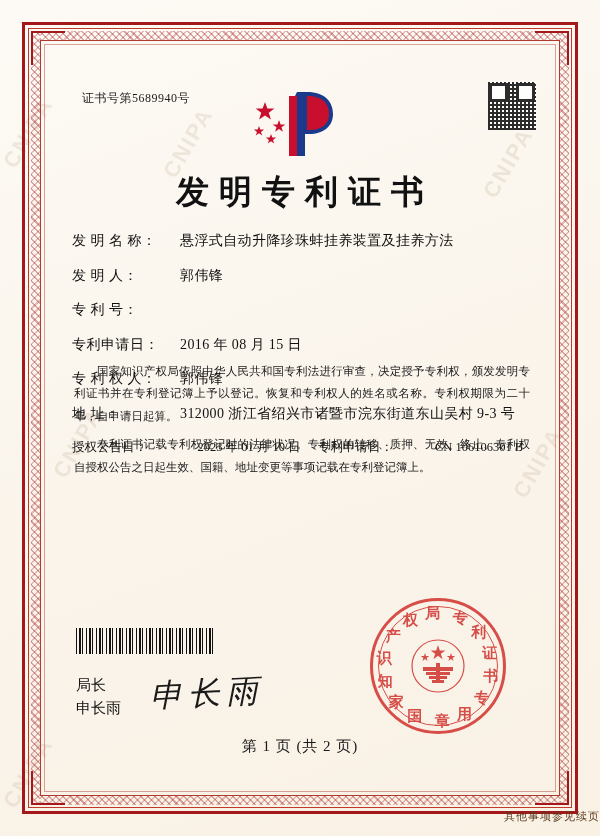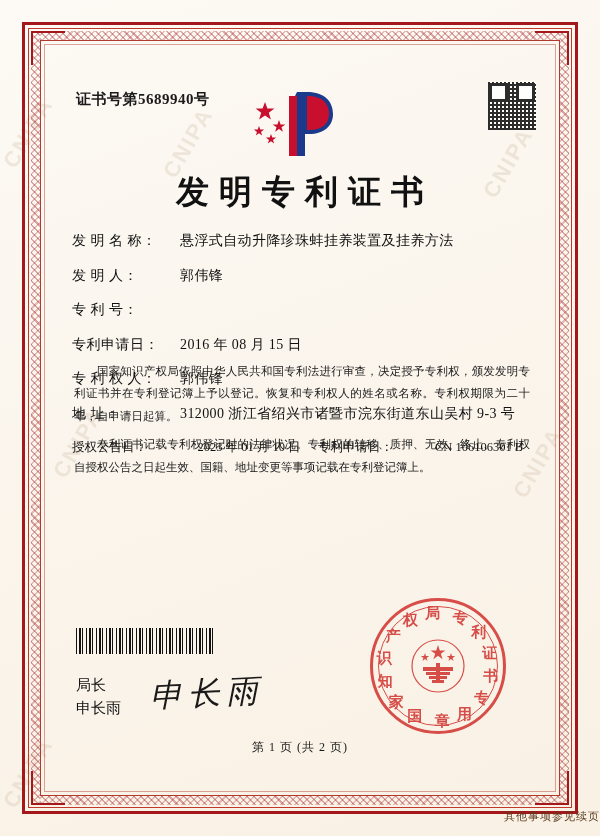--- a/index.html
+++ b/index.html
@@ -107,27 +107,26 @@
   .content {
     position: absolute;
     left: 58px;
     top: 60px;
     right: 58px;
     bottom: 54px;
   }
 
   .cert-no {
     position: absolute;
-    left: 18px;
+    left: 24px;
     top: 30px;
-    font-size: 15px;
+    font-size: 12px;
     color: #1b1b1b;
     letter-spacing: 0.5px;
     font-family: "Liberation Serif", serif;
-    font-weight: bold;
   }
 
   .qr {
     position: absolute;
     right: 6px;
     top: 22px;
     width: 48px;
     height: 48px;
     background-color: #fff;
     background-image:
@@ -289,21 +288,21 @@
     transform: translate(-50%, -50%);
     width: 58px;
     height: 58px;
   }
 
   .page-no {
     position: absolute;
     left: 0; right: 0;
     bottom: 26px;
     text-align: center;
-    font-size: 12px;
+    font-size: 15px;
     color: #1a1a1a;
     letter-spacing: 1px;
   }
 
   .footer-note {
     position: absolute;
     left: 0; right: 0;
     bottom: 12px;
     text-align: right;
     font-size: 11px;

